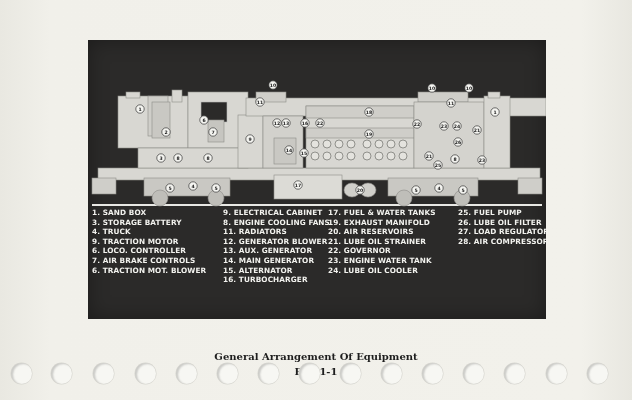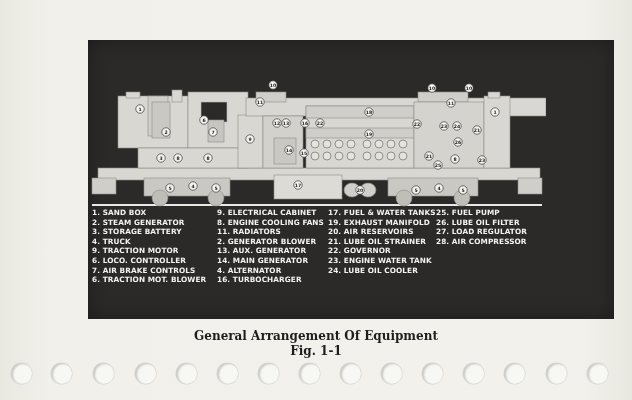--- a/index.html
+++ b/index.html
@@ -7,35 +7,35 @@
     width: 632px; height: 400px; overflow: hidden;
     background: #efeee8;
     position: relative;
     font-family: "DejaVu Sans", "Liberation Sans", sans-serif;
   }
   .page-shade {
     position: absolute; inset: 0;
     background: linear-gradient(90deg, #e9e8e1 0%, #f1f0ea 8%, #f2f1eb 92%, #e8e7e0 100%);
   }
   .panel {
-    position: absolute; left: 88px; top: 40px; width: 526px; height: 279px;
+    position: absolute; left: 88px; top: 40px; width: 458px; height: 279px;
     background: #2b2a29;
     box-shadow: inset 0 0 20px rgba(0,0,0,0.35);
   }
   .diagram { position: absolute; left: 0; top: 0; width: 458px; height: 170px; }
   .legend {
     position: absolute; left: 4px; top: 168px; width: 452px; height: 110px;
     color: #f2f2ee; font-size: 7.3px; font-weight: bold; letter-spacing: 0.1px;
   }
   .legend-col { position: absolute; top: 0; }
   .legend-item { height: 9.6px; line-height: 9.6px; white-space: nowrap; }
   .caption {
     position: absolute; left: 0; width: 632px; text-align: center;
     font-family: "DejaVu Serif", "Liberation Serif", serif;
-    color: #1e1e1e; font-size: 12px; font-weight: bold;
+    color: #1e1e1e; font-size: 10px; font-weight: bold; margin-top: 22px;
   }
   .caption.title { top: 329px; }
   .caption.fig { top: 344px; }
   .holes { position: absolute; left: 0; top: 363px; width: 632px; height: 24px; }
   .hole {
     position: absolute; top: 0; width: 21px; height: 21px; border-radius: 50%;
     background: #f7f7f3;
     box-shadow: inset 2px 1px 2px rgba(0,0,0,0.18), 0 0 0 0.5px #d6d5cf;
   }
   .ghost {
@@ -281,48 +281,47 @@
         <g>
           <circle cx="375" cy="150" r="4.2" fill="#f4f4f0" stroke="#333" stroke-width="0.7"></circle>
           <text x="375" y="151.9" text-anchor="middle" font-size="4.6" font-weight="bold" fill="#222" font-family="DejaVu Sans, sans-serif">5</text>
         </g>
       </g>
   </svg>
 
   <div class="legend">
     <div class="legend-col" style="left:0px;">
       <div class="legend-item">1. SAND BOX</div>
-      <div class="legend-item">2. STEAM GENERATOR</div>
       <div class="legend-item">3. STORAGE BATTERY</div>
       <div class="legend-item">4. TRUCK</div>
       <div class="legend-item">9. TRACTION MOTOR</div>
       <div class="legend-item">6. LOCO. CONTROLLER</div>
       <div class="legend-item">7. AIR BRAKE CONTROLS</div>
       <div class="legend-item">6. TRACTION MOT. BLOWER</div>
     </div>
-    <div class="legend-col" style="left:125px;">
+    <div class="legend-col" style="left:131px;">
       <div class="legend-item">9. ELECTRICAL CABINET</div>
       <div class="legend-item">8. ENGINE COOLING FANS</div>
       <div class="legend-item">11. RADIATORS</div>
-      <div class="legend-item">2. GENERATOR BLOWER</div>
+      <div class="legend-item">12. GENERATOR BLOWER</div>
       <div class="legend-item">13. AUX. GENERATOR</div>
       <div class="legend-item">14. MAIN GENERATOR</div>
-      <div class="legend-item">4. ALTERNATOR</div>
+      <div class="legend-item">15. ALTERNATOR</div>
       <div class="legend-item">16. TURBOCHARGER</div>
     </div>
     <div class="legend-col" style="left:236px;">
       <div class="legend-item">17. FUEL &amp; WATER TANKS</div>
       <div class="legend-item">19. EXHAUST MANIFOLD</div>
       <div class="legend-item">20. AIR RESERVOIRS</div>
       <div class="legend-item">21. LUBE OIL STRAINER</div>
       <div class="legend-item">22. GOVERNOR</div>
       <div class="legend-item">23. ENGINE WATER TANK</div>
       <div class="legend-item">24. LUBE OIL COOLER</div>
     </div>
-    <div class="legend-col" style="left:344px;">
+    <div class="legend-col" style="left:366px;">
       <div class="legend-item">25. FUEL PUMP</div>
       <div class="legend-item">26. LUBE OIL FILTER</div>
       <div class="legend-item">27. LOAD REGULATOR</div>
       <div class="legend-item">28. AIR COMPRESSOR</div>
     </div>
   </div>
 </div>
 
 <div class="caption title">General Arrangement Of Equipment</div>
 <div class="caption fig">Fig. 1-1</div>

